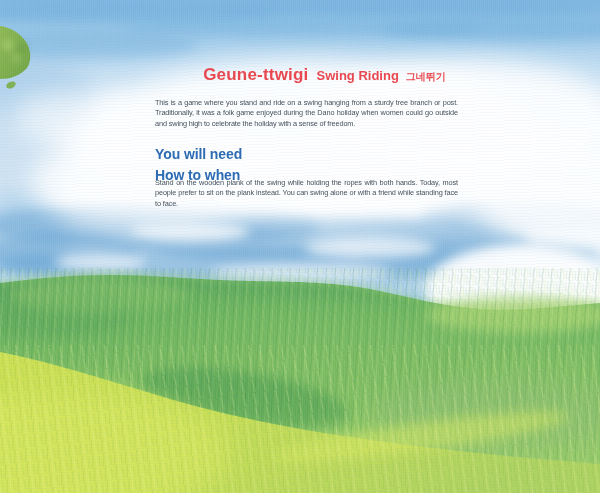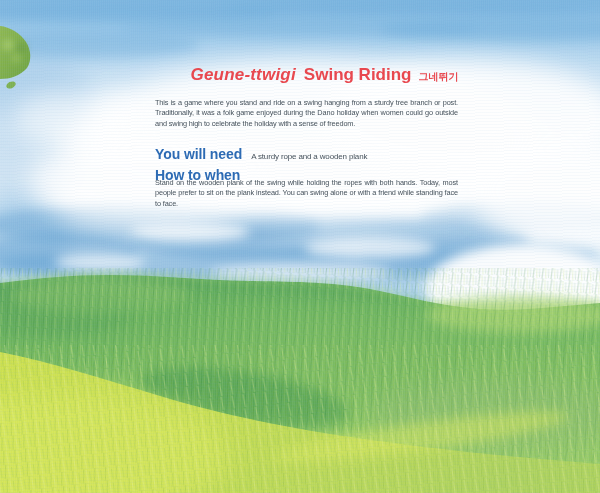--- a/index.html
+++ b/index.html
@@ -11,22 +11,22 @@
   .sky-grain{position:absolute;left:0;top:0;width:600px;height:493px;pointer-events:none;
     background:
       repeating-linear-gradient(178deg, rgba(110,160,205,.05) 0 1px, rgba(255,255,255,0) 1px 3px),
       repeating-linear-gradient(90deg, rgba(255,255,255,.05) 0 1px, rgba(255,255,255,0) 1px 2px);
   }
 
   .text-col{position:absolute;left:155px;top:0;width:303px;height:230px;}
 
   .title-row{position:absolute;top:66px;left:0;width:303px;text-align:center;
              white-space:nowrap;transform:translateX(18px);}
-  .t-main{font-style:italic;font-weight:bold;font-size:17px;line-height:1;color:#e8484f;margin-right:8px;letter-spacing:.2px;}
-  .t-sub{font-weight:bold;font-size:17px;line-height:1;color:#e8484f;margin-right:7px;}
+  .t-main{font-weight:bold;font-size:17px;line-height:1;color:#e8484f;margin-right:8px;letter-spacing:.2px;}
+  .t-sub{font-weight:bold;font-size:13px;line-height:1;color:#e8484f;margin-right:7px;}
   .t-kr{font-weight:bold;font-size:10px;line-height:1;color:#e8484f;margin-top:24px;}
 
   .body{font-size:8px;line-height:10.4px;letter-spacing:-.15px;color:#46525c;
         text-align:justify;margin:0;}
   .intro{position:absolute;top:98px;left:0;width:330px;transform:scaleX(.918);transform-origin:0 0;}
   .play-p{position:absolute;top:178px;left:0;width:330px;transform:scaleX(.918);transform-origin:0 0;}
 
   .h-blue{font-weight:bold;font-size:14px;line-height:1;color:#2d6bb4;letter-spacing:-.1px;}
   .need-row{position:absolute;top:147px;left:0;display:flex;align-items:baseline;}
   .need-row .inline{text-align:left;margin-left:9px;}
@@ -160,21 +160,20 @@
   <div class="text-col">
 
     <div class="title-row">
       <span class="t-main">Geune-ttwigi</span><span class="t-sub">Swing Riding</span><span class="t-kr">그네뛰기</span>
     </div>
 
     <p class="body intro">This is a game where you stand and ride on a swing hanging from a sturdy tree branch or post. Traditionally, it was a folk game enjoyed during the Dano holiday when women could go outside and swing high to celebrate the holiday with a sense of freedom.</p>
 
     <div class="need-row">
       <span class="h-blue">You will need</span>
-      <span class="body inline">A sturdy rope and a wooden plank</span>
     </div>
 
     <div class="h-blue play-h">How to when</div>
 
     <p class="body play-p">Stand on the wooden plank of the swing while holding the ropes with both hands. Today, most people prefer to sit on the plank instead. You can swing alone or with a friend while standing face to face.</p>
 
   </div>
 </div>
 
 </body></html>

